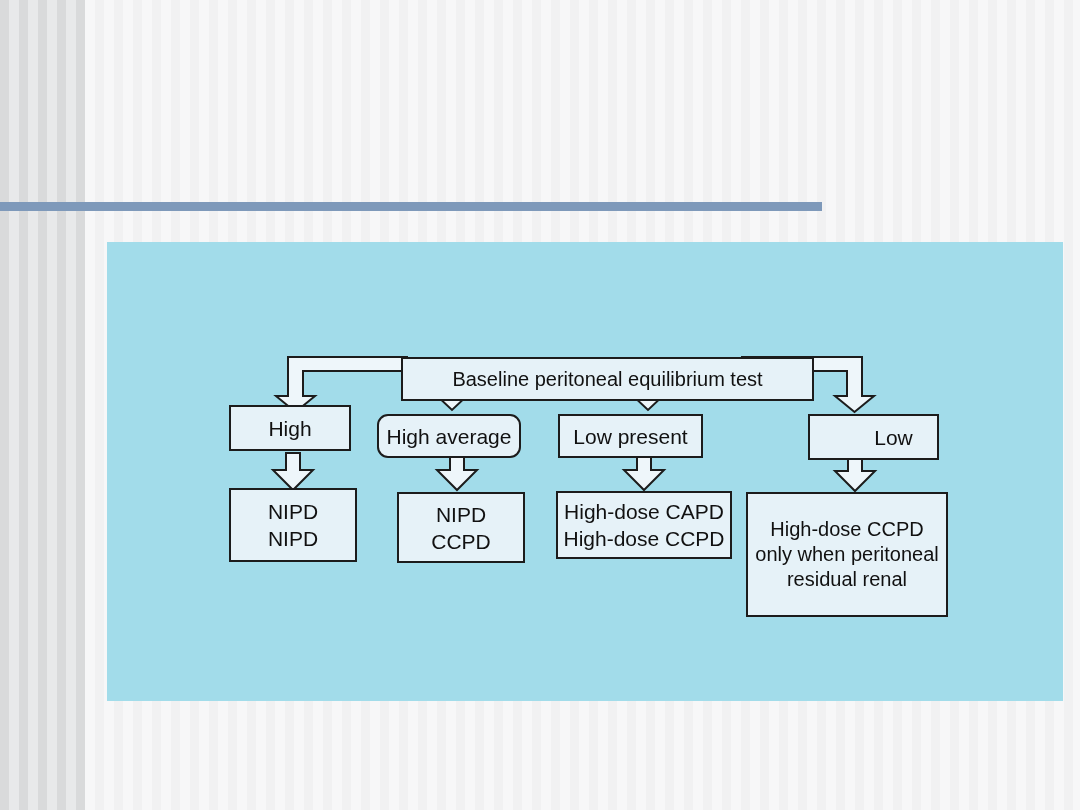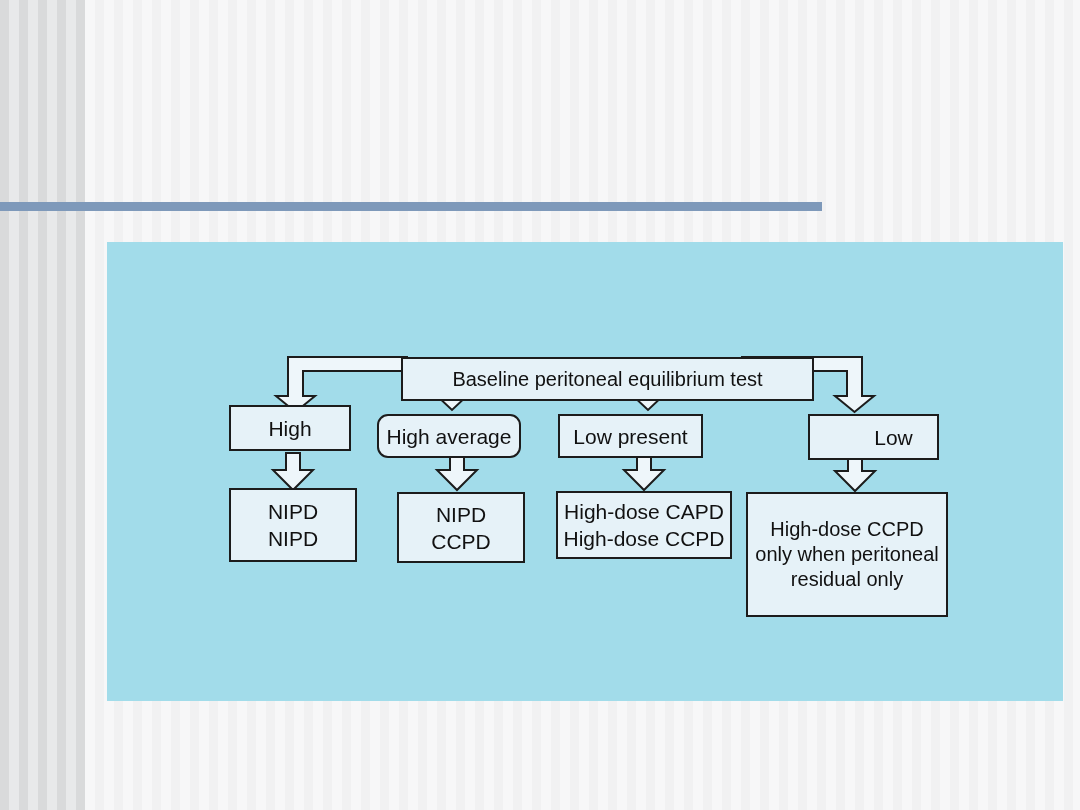--- a/index.html
+++ b/index.html
@@ -102,17 +102,17 @@
     </div>
 
     <div class="node" style="left:449px; top:249px; width:176px; height:68px;">
       <div class="line">High-dose CAPD</div>
       <div class="line">High-dose CCPD</div>
     </div>
 
     <div class="node node-wide" style="left:639px; top:250px; width:202px; height:125px;">
       <div class="line">High-dose CCPD</div>
       <div class="line">only when peritoneal</div>
-      <div class="line">residual only</div>
+      <div class="line">residual renal</div>
     </div>
 
   </div>
 </div>
 
 </body></html>

